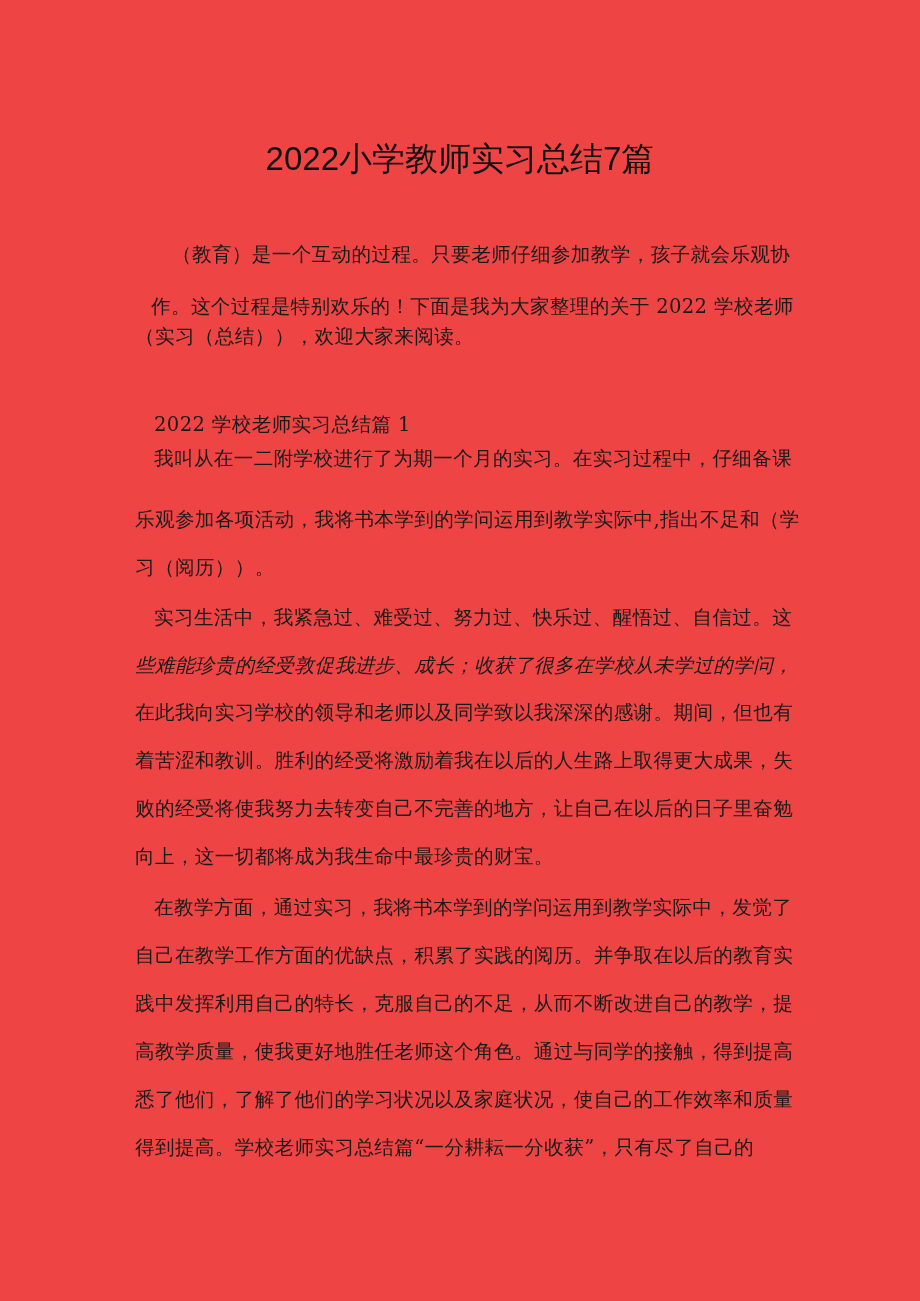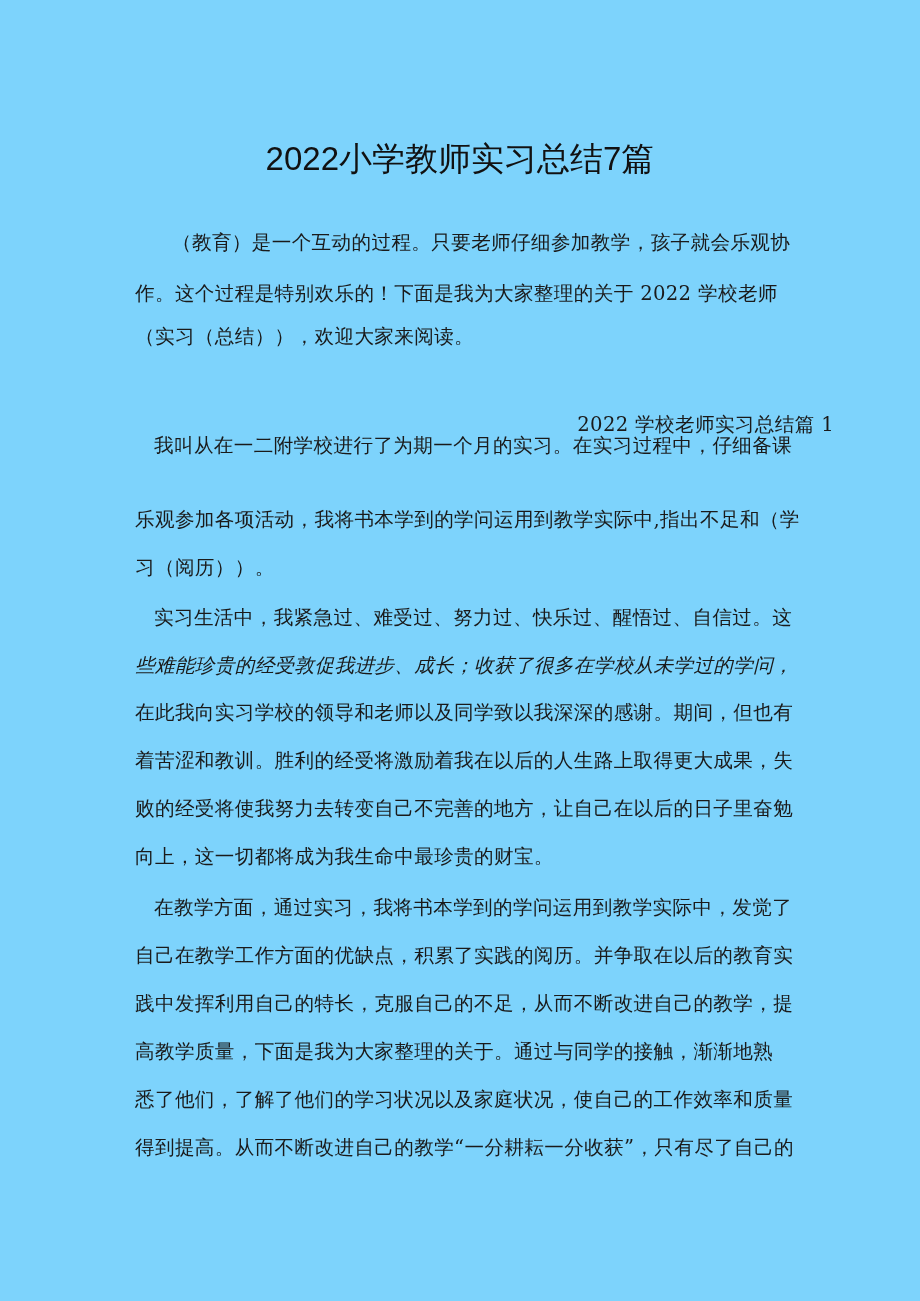--- a/index.html
+++ b/index.html
@@ -13,21 +13,21 @@
       position: relative;
       overflow: hidden;
       color: #111111;
     }
     .page {
       position: absolute;
       left: 0;
       top: 0;
       width: 920px;
       height: 1301px;
-      background: #7dd3fc;
+      background: #ef4444;
     }
     .title {
       position: absolute;
       left: 0;
       top: 134px;
       width: 920px;
       text-align: center;
       font-family: "Liberation Sans", "DejaVu Sans", sans-serif;
       font-size: 33px;
       line-height: 50px;
@@ -50,37 +50,37 @@
     }
     .indent { left: 154px; }
   </style>
 </head>
 <body>
 
 <div class="page">
 
   <h1 class="title">2022小学教师实习总结7篇</h1>
 
-  <p class="line indent" style="top:228px; left:172px;">（教育）是一个互动的过程。只要老师仔细参加教学，孩子就会乐观协</p>
-  <p class="line" style="top:279px;">作。这个过程是特别欢乐的！下面是我为大家整理的关于 2022 学校老师</p>
+  <p class="line indent" style="top:240px; left:172px;">（教育）是一个互动的过程。只要老师仔细参加教学，孩子就会乐观协</p>
+  <p class="line" style="top:292px;margin-left:16px;">作。这个过程是特别欢乐的！下面是我为大家整理的关于 2022 学校老师</p>
   <p class="line" style="top:322px;">（实习（总结）），欢迎大家来阅读。</p>
 
-  <p class="line indent" style="top:410px;text-align:right;">2022 学校老师实习总结篇 1</p>
+  <p class="line indent" style="top:410px;">2022 学校老师实习总结篇 1</p>
 
-  <p class="line indent" style="top:431px;">我叫从在一二附学校进行了为期一个月的实习。在实习过程中，仔细备课</p>
+  <p class="line indent" style="top:444px;">我叫从在一二附学校进行了为期一个月的实习。在实习过程中，仔细备课</p>
   <p class="line" style="top:505px;">乐观参加各项活动，我将书本学到的学问运用到教学实际中,指出不足和（学</p>
   <p class="line indent" style="top:603px;">实习生活中，我紧急过、难受过、努力过、快乐过、醒悟过、自信过。这</p>
 
   <p class="line" style="top:553px;">习（阅历））。</p>
   <p class="line" style="top:651px;font-style:italic;">些难能珍贵的经受敦促我进步、成长；收获了很多在学校从未学过的学问，</p>
   <p class="line" style="top:698px;font-family:Liberation Serif, serif;">在此我向实习学校的领导和老师以及同学致以我深深的感谢。期间，但也有</p>
   <p class="line" style="top:746px;">着苦涩和教训。胜利的经受将激励着我在以后的人生路上取得更大成果，失</p>
   <p class="line" style="top:794px;">败的经受将使我努力去转变自己不完善的地方，让自己在以后的日子里奋勉</p>
   <p class="line" style="top:842px;">向上，这一切都将成为我生命中最珍贵的财宝。</p>
 
   <p class="line indent" style="top:893px;">在教学方面，通过实习，我将书本学到的学问运用到教学实际中，发觉了</p>
   <p class="line" style="top:989px;">践中发挥利用自己的特长，克服自己的不足，从而不断改进自己的教学，提</p>
   <p class="line" style="top:941px;">自己在教学工作方面的优缺点，积累了实践的阅历。并争取在以后的教育实</p>
-  <p class="line" style="top:1037px;">高教学质量，下面是我为大家整理的关于。通过与同学的接触，渐渐地熟</p>
+  <p class="line" style="top:1037px;">高教学质量，使我更好地胜任老师这个角色。通过与同学的接触，得到提高</p>
   <p class="line" style="top:1085px;">悉了他们，了解了他们的学习状况以及家庭状况，使自己的工作效率和质量</p>
-  <p class="line" style="top:1133px;">得到提高。从而不断改进自己的教学“一分耕耘一分收获”，只有尽了自己的</p>
+  <p class="line" style="top:1133px;">得到提高。学校老师实习总结篇“一分耕耘一分收获”，只有尽了自己的</p>
 
 </div>
 
 </body></html>

